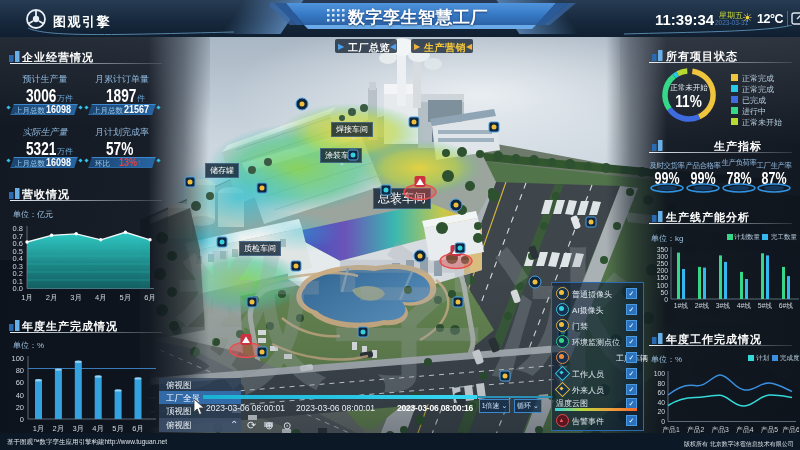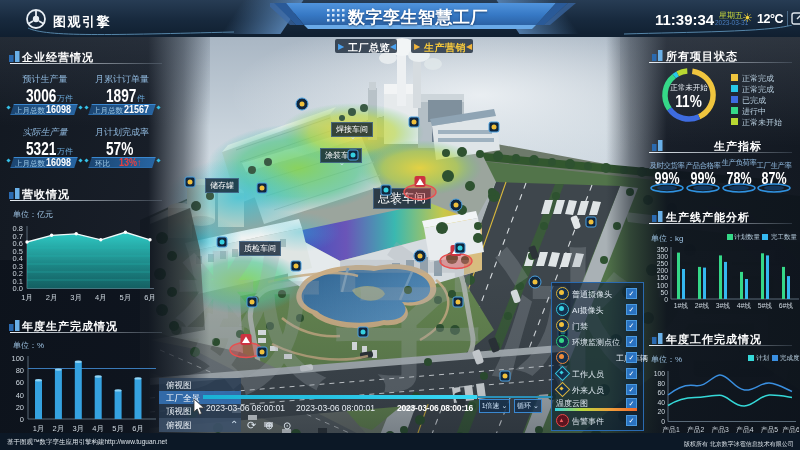--- a/index.html
+++ b/index.html
@@ -738,21 +738,21 @@
     <line x1="24" y1="5" x2="24" y2="55.5" stroke="#5a6a78" stroke-width="1"></line>
     <line x1="24" y1="55.5" x2="152" y2="55.5" stroke="#5a6a78" stroke-width="1"></line>
     <path d="M24,29 C32,22.5 42,18 50.8,19.5 C62,21.5 68,9.8 75.6,9 C84,8.2 90,22.5 100.4,24 C110,25.5 116,16.5 125.2,17 C134,17.5 142,23 148,25.5" fill="none" stroke="#3a8fe0" stroke-width="1.5"></path>
     <path d="M24,39.5 C32,34.5 42,31.5 50.8,31.5 C60,31.5 68,29.3 75.6,29.3 C84,29.3 90,40.5 100.4,40 C110,39.5 116,29.5 125.2,29 C134,28.7 142,30.5 148,31.5" fill="none" stroke="#35d8d8" stroke-width="1.5"></path>
   </svg>
 
   <div class="abs" style="left:331px;top:122px;padding:1px 4px;background:rgba(16,32,50,0.8);border:1px solid rgba(100,150,200,0.45);color:#fff;font-size:8px;">焊接车间</div>
   <div class="abs" style="left:350px;top:133px;color:#cfe4f8;font-size:7px;">⌄</div>
   <div class="abs" style="left:320px;top:148px;padding:1px 4px;background:rgba(16,32,50,0.8);border:1px solid rgba(100,150,200,0.45);color:#fff;font-size:8px;">涂装车间</div>
   <div class="abs" style="left:339px;top:159px;color:#cfe4f8;font-size:7px;">⌄</div>
-  <div class="abs" style="left:205px;top:178px;padding:1px 4px;background:rgba(16,32,50,0.8);border:1px solid rgba(100,150,200,0.45);color:#fff;font-size:8px;">储存罐</div>
+  <div class="abs" style="left:205px;top:163px;padding:1px 4px;background:rgba(16,32,50,0.8);border:1px solid rgba(100,150,200,0.45);color:#fff;font-size:8px;">储存罐</div>
   <div class="abs" style="left:373px;top:188px;padding:1px 4px;background:rgba(16,32,50,0.8);border:1px solid rgba(100,150,200,0.45);color:#fff;font-size:12px;">总装车间</div>
   <div class="abs" style="left:392px;top:199px;color:#cfe4f8;font-size:7px;">⌄</div>
   <div class="abs" style="left:239px;top:241px;padding:1px 4px;background:rgba(16,32,50,0.8);border:1px solid rgba(100,150,200,0.45);color:#fff;font-size:8px;">质检车间</div>
 
   <svg class="abs" width="40" height="27" style="left:400px;top:174px">
       <ellipse cx="20" cy="18" rx="16" ry="7.5" fill="rgba(235,70,70,0.4)" stroke="#e85050" stroke-width="1.4"></ellipse>
       <rect x="14.5" y="2" width="11" height="11" rx="2" fill="#cc3340"></rect>
       <path d="M20,4.5 L24,11 L16,11 Z" fill="#fff"></path>
     </svg>
   <svg class="abs" width="40" height="27" style="left:436px;top:243px">

